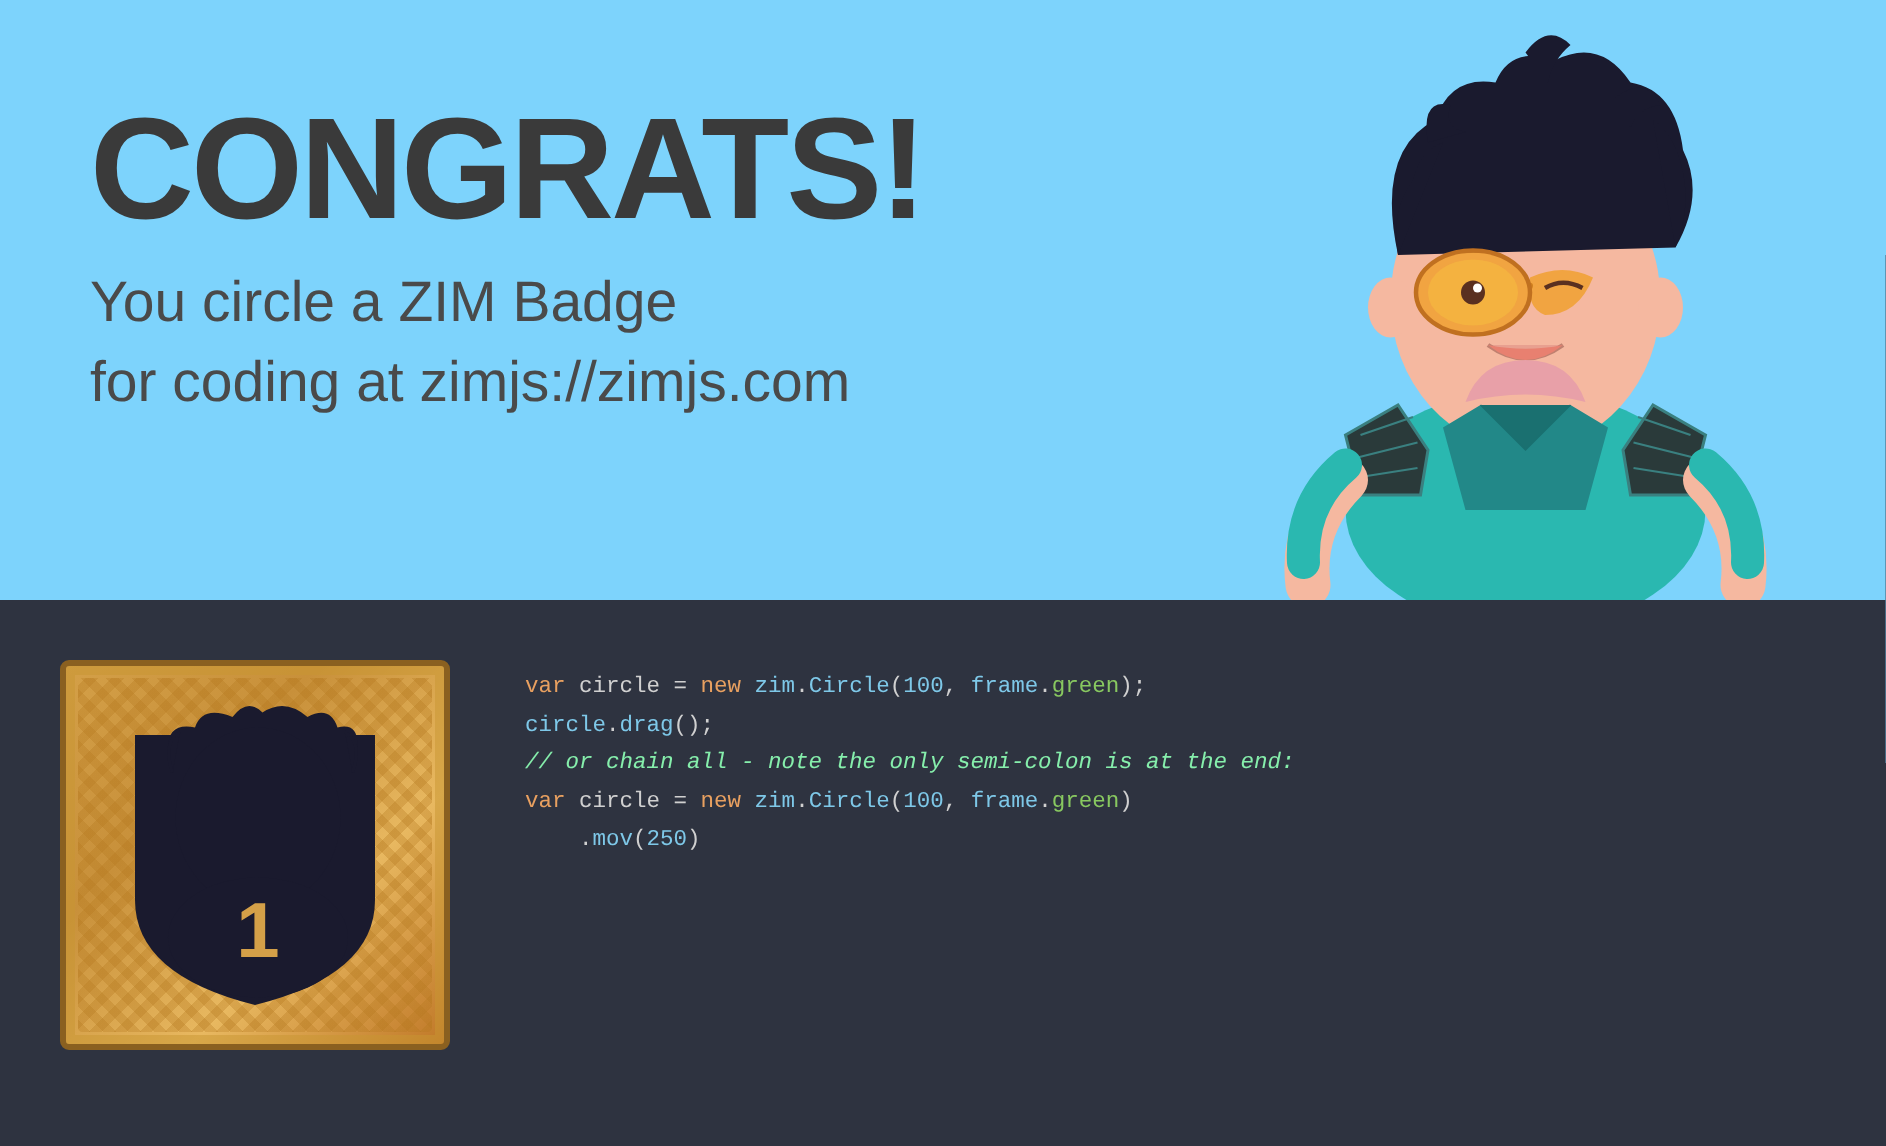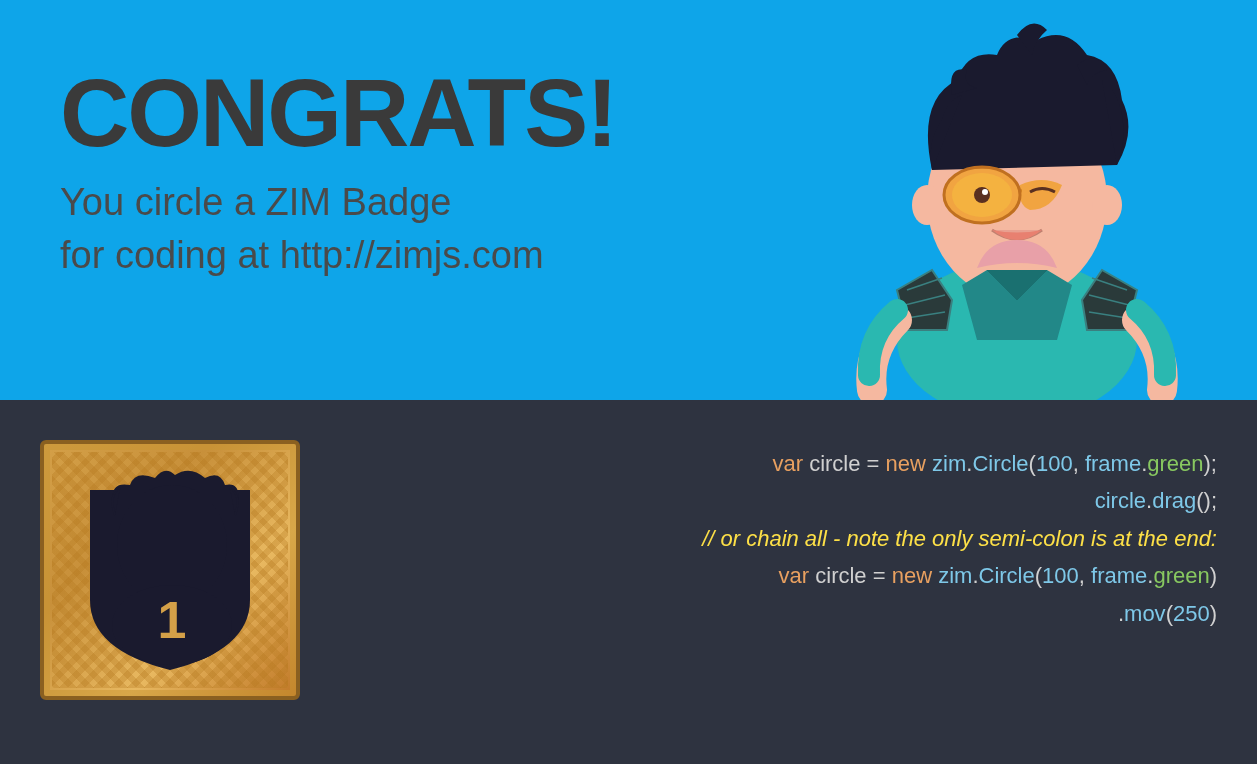--- a/index.html
+++ b/index.html
@@ -7,21 +7,21 @@
     body {
       width: 1257px;
       height: 764px;
       background-color: #2e3340;
       font-family: 'Courier New', monospace;
       overflow: hidden;
     }
 
     
     .top-banner {
-      background-color: #0ea5e9;
+      background-color: #7dd3fc;
       width: 100%;
       height: 400px;
       position: relative;
       overflow: hidden;
     }
 
     .banner-text {
       padding: 60px 60px 0 60px;
       position: relative;
       z-index: 2;
@@ -112,43 +112,42 @@
       height: 100%;
     }
 
     
     .code-area {
       flex: 1;
       padding-top: 5px;
     }
 
     .code-line {
-      font-family: Liberation Sans, sans-serif;
-      font-size: 22px;
+      font-family: Liberation Mono, monospace;
+      font-size: 15px;
       line-height: 1.7;
       white-space: pre;
-      text-align: right;
     }
 
     .kw { color: #e8a060; }        
     .fn { color: #7ec8e8; }        
     .num { color: #7ec8e8; }
-    .comment { color: #fde047; font-style: italic; }
+    .comment { color: #86efac; font-style: italic; }
     .plain { color: #d0d0d0; }
     .green-text { color: #88c860; }
   </style>
 </head>
 <body>
 
 <div class="top-banner">
   <div class="banner-text">
     <div class="congrats-title">CONGRATS!</div>
     <div class="banner-subtitle">
       <span>You circle a ZIM Badge</span><br>
-      <span>for coding at http://zimjs.com</span>
+      <span>for coding at zimjs://zimjs.com</span>
     </div>
   </div>
 
   <div class="character-area">
     <svg class="character-svg" viewBox="0 0 480 400" xmlns="http://www.w3.org/2000/svg">
 
       <ellipse cx="240" cy="340" rx="120" ry="80" fill="#2ab8b0"></ellipse>
 
       <rect x="210" y="235" width="60" height="50" rx="10" fill="#f5b8a0"></rect>
 

